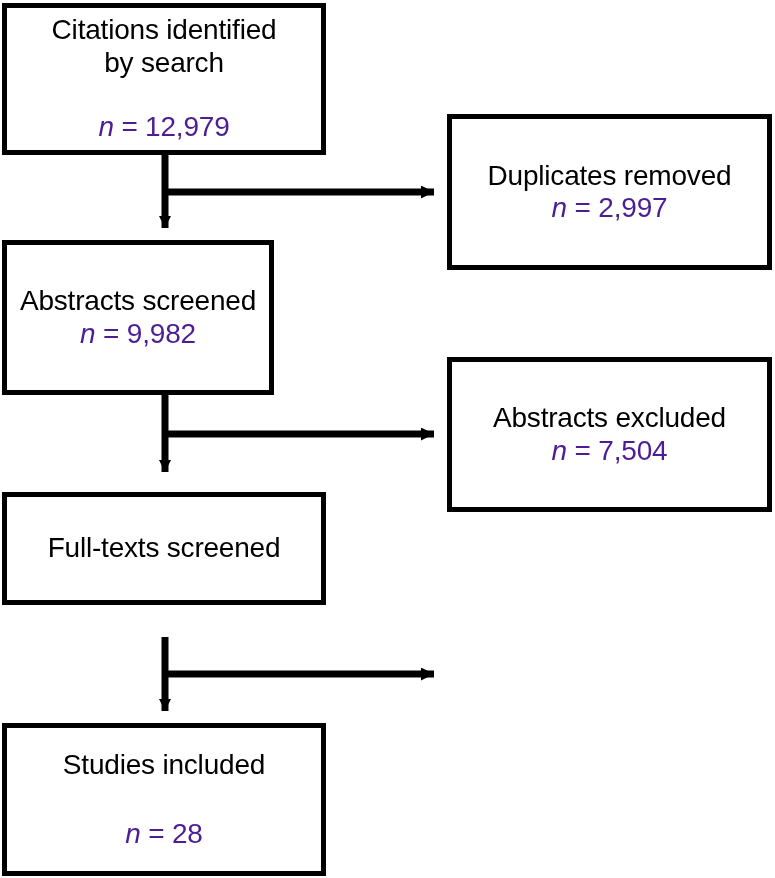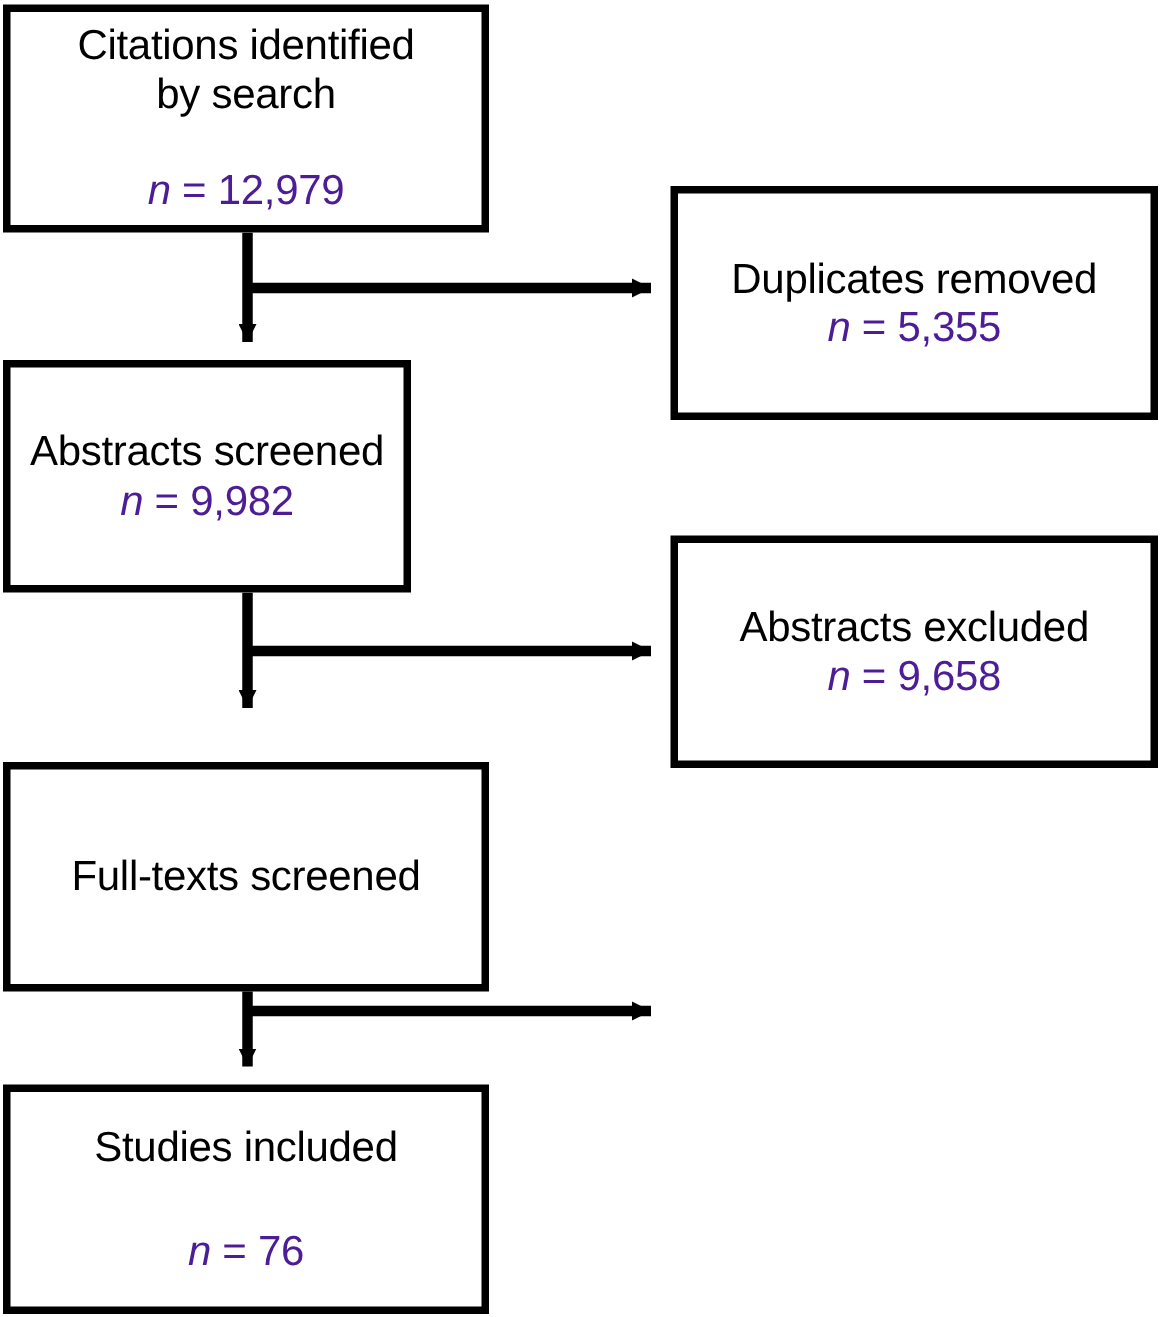--- a/index.html
+++ b/index.html
@@ -48,24 +48,24 @@
   }
   .node-count .sym {
     font-style: italic;
   }
   .node-count .val {
     font-style: normal;
   }
   
   #box-citations      { left: 2px;  top: 3px;   width: 324px; height: 152px; gap: 32px; }
   #box-abstracts      { left: 2px;  top: 240px; width: 272px; height: 155px; }
-  #box-fulltexts      { left: 2px;  top: 508px; width: 324px; height: 153px; }
+  #box-fulltexts      { left: 2px;  top: 492px; width: 324px; height: 113px; }
   #box-included       { left: 2px;  top: 723px; width: 324px; height: 153px; gap: 36px; }
   
-  #box-duplicates     { left: 447px; top: 124px; width: 325px; height: 156px; }
+  #box-duplicates     { left: 447px; top: 114px; width: 325px; height: 156px; }
   #box-abst-excluded  { left: 447px; top: 357px; width: 325px; height: 155px; }
   #box-full-excluded  { left: 447px; top: 598px; width: 325px; height: 154px; }
 </style>
 </head>
 <body>
 
 <div id="diagram">
 
   <svg id="flow-svg" viewBox="0 0 775 878">
     <defs>
@@ -114,32 +114,32 @@
     </div>
   </div>
 
   <div class="node-box" id="box-fulltexts">
     <div class="node-label">Full-texts screened</div>
   </div>
 
   <div class="node-box" id="box-included">
     <div class="node-label">Studies included</div>
     <div class="node-count">
-      <span class="sym">n</span><span class="val">&nbsp;</span><span class="val">= 76</span>
+      <span class="sym">n</span><span class="val">&nbsp;</span><span class="val">= 28</span>
     </div>
   </div>
 
   <div class="node-box" id="box-duplicates">
     <div class="node-label">Duplicates removed</div>
     <div class="node-count">
-      <span class="sym">n</span><span class="val">&nbsp;</span><span class="val">= 5,355</span>
+      <span class="sym">n</span><span class="val">&nbsp;</span><span class="val">= 2,997</span>
     </div>
   </div>
 
   <div class="node-box" id="box-abst-excluded">
     <div class="node-label">Abstracts excluded</div>
     <div class="node-count">
-      <span class="sym">n</span><span class="val">&nbsp;</span><span class="val">= 9,658</span>
+      <span class="sym">n</span><span class="val">&nbsp;</span><span class="val">= 7,504</span>
     </div>
   </div>
 
 
 </div>
 
 </body></html>

